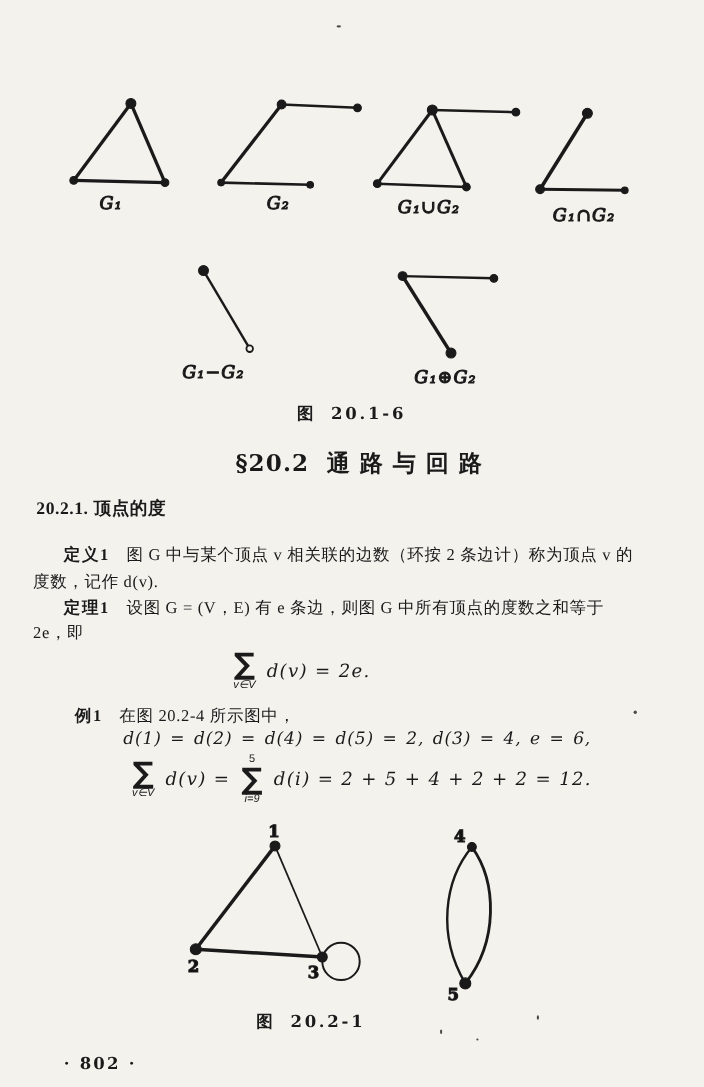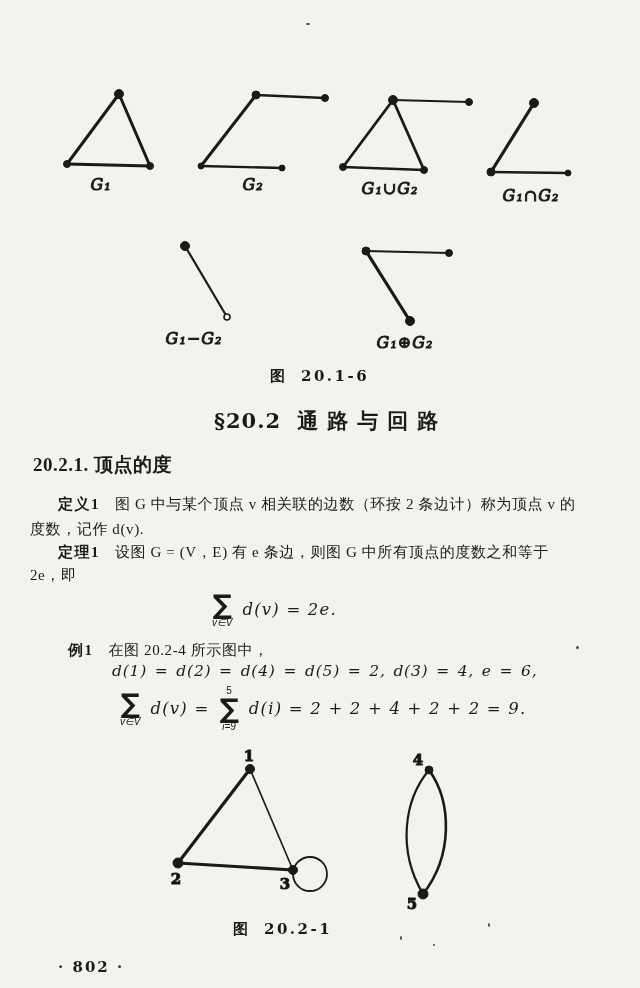--- a/index.html
+++ b/index.html
@@ -12,21 +12,21 @@
     overflow:hidden;
   }
   #page{position:absolute;inset:0;}
   .abs{position:absolute;white-space:nowrap;}
   .bodyline{font-size:15px;letter-spacing:0.6px;}
   .blabel{font-weight:700;letter-spacing:1.5px;margin-right:15px;}
   .math{font-family:"DejaVu Serif","DejaVu Sans",serif;font-style:italic;}
   .heading{font-size:21px;font-weight:700;display:flex;align-items:baseline;}
   .heading .hnum{letter-spacing:1px;margin-right:16px;font-family:"DejaVu Serif",serif;}
   .heading .htitle{letter-spacing:9px;}
-  .subheading{font-size:19px;font-weight:700;letter-spacing:0.5px;}
+  .subheading{font-size:16px;font-weight:700;letter-spacing:0.5px;}
   .cap{display:flex;font-size:15px;font-weight:700;}
   .cap .capword{margin-right:16px;}
   .cap .capnum{letter-spacing:2.5px;font-family:"DejaVu Serif",serif;text-align:right;}
   .frow{position:absolute;display:flex;align-items:center;}
   .sumstack{display:inline-flex;flex-direction:column;align-items:center;line-height:1;}
   .sumstack .lim{font-size:10px;font-family:Liberation Sans, sans-serif;font-style:italic;letter-spacing:0;line-height:1;}
   .sumstack .sig{font-size:27px;font-weight:700;line-height:0.95;font-family:"DejaVu Sans","DejaVu Serif",sans-serif;font-style:normal;}
   .fbody{font-size:16.5px;letter-spacing:1.2px;margin-left:10px;}
   .mline{font-size:15.5px;letter-spacing:0.8px;word-spacing:2px;}
   .pagenum{font-size:15px;font-weight:700;letter-spacing:2px;font-family:"DejaVu Serif",serif;}
@@ -163,21 +163,21 @@
     <span class="sumstack">
       <span class="sig">∑</span>
       <span class="lim">v∈V</span>
     </span>
     <span class="fbody math">d(v) =</span>
     <span class="sumstack" style="margin-left:10px;">
       <span class="lim" style="font-style:normal;">5</span>
       <span class="sig">∑</span>
       <span class="lim">i=9</span>
     </span>
-    <span class="fbody math">d(i) = 2 + 2 + 4 + 2 + 2 = 9.</span>
+    <span class="fbody math">d(i) = 2 + 5 + 4 + 2 + 2 = 12.</span>
   </div>
 
   <div class="abs cap" style="left:233px;top:920px;">
     <span class="capword">图</span>
     <span class="capnum">20.2-1</span>
   </div>
 
   <div class="abs pagenum" style="left:58px;top:958px;">· 802 ·</div>
 
   <div class="speck" style="left:306px;top:23px;width:4px;height:2px;"></div>

